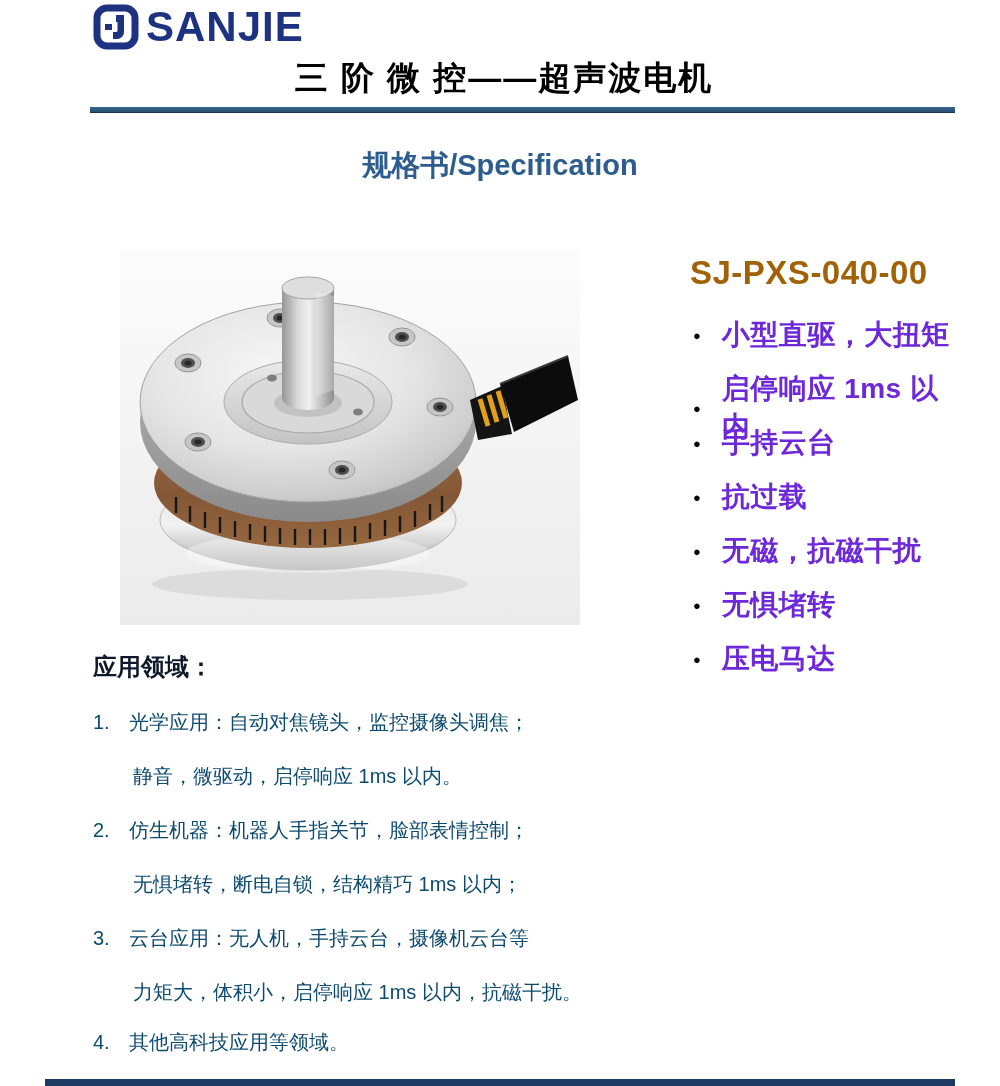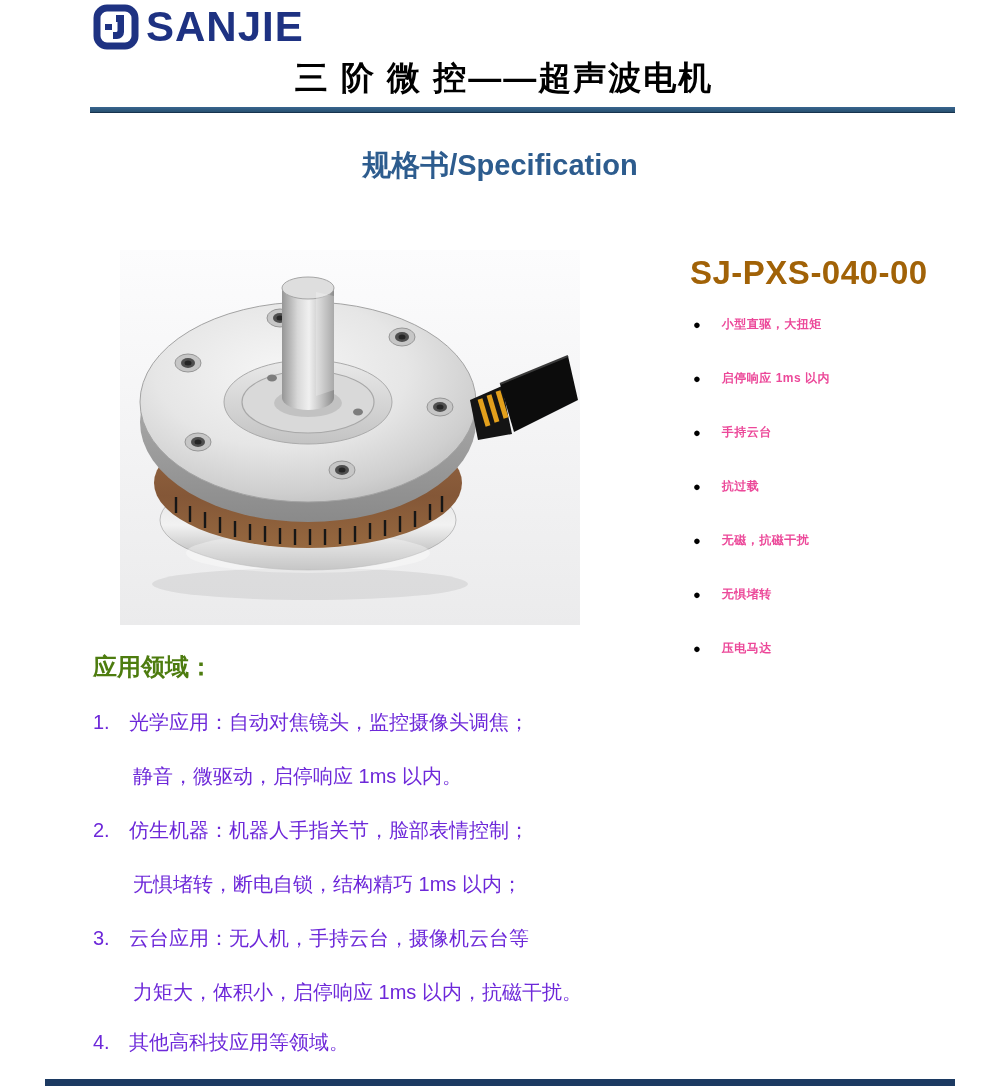--- a/index.html
+++ b/index.html
@@ -17,24 +17,24 @@
     background:linear-gradient(#3a6globalThis,#2e5a85);background:linear-gradient(#39658f,#27506f);
     border-bottom:1px solid #17334e;}
   .doc-subtitle{position:absolute;left:0;right:0;top:146px;text-align:center;
     font-size:29px;font-weight:700;color:#2d5c8e;}
   
   .photo{position:absolute;left:75px;top:250px;width:460px;height:375px;}
   
   .model{position:absolute;left:645px;top:254px;font-size:33px;font-weight:800;color:#a16207;letter-spacing:.5px;}
   .feat{position:absolute;left:648px;display:flex;align-items:center;gap:21px;}
   .feat .dot{font-size:13px;color:#000;line-height:1;}
-  .feat .feat-label{font-size:12px;font-weight:700;color:#ec4899;letter-spacing:.5px;}
-  
-  .apps-heading{position:absolute;left:48px;top:651px;font-size:24px;font-weight:800;color:#4d7c0f;}
-  .app-line{position:absolute;left:48px;font-size:20px;color:#6d28d9;line-height:28px;white-space:nowrap;}
+  .feat .feat-label{font-size:28px;font-weight:700;color:#6d28d9;letter-spacing:.5px;}
+  
+  .apps-heading{position:absolute;left:48px;top:651px;font-size:24px;font-weight:800;color:#0f172a;}
+  .app-line{position:absolute;left:48px;font-size:20px;color:#0c4a6e;line-height:28px;white-space:nowrap;}
   .app-num{display:inline-block;width:36px;}
   .app-line.cont{padding-left:40px;}
   
   .footer-bar{position:absolute;left:0;right:0;bottom:0;height:7px;background:#1c3a62;}
 </style>
 </head>
 <body>
 
 <div class="page">
 

